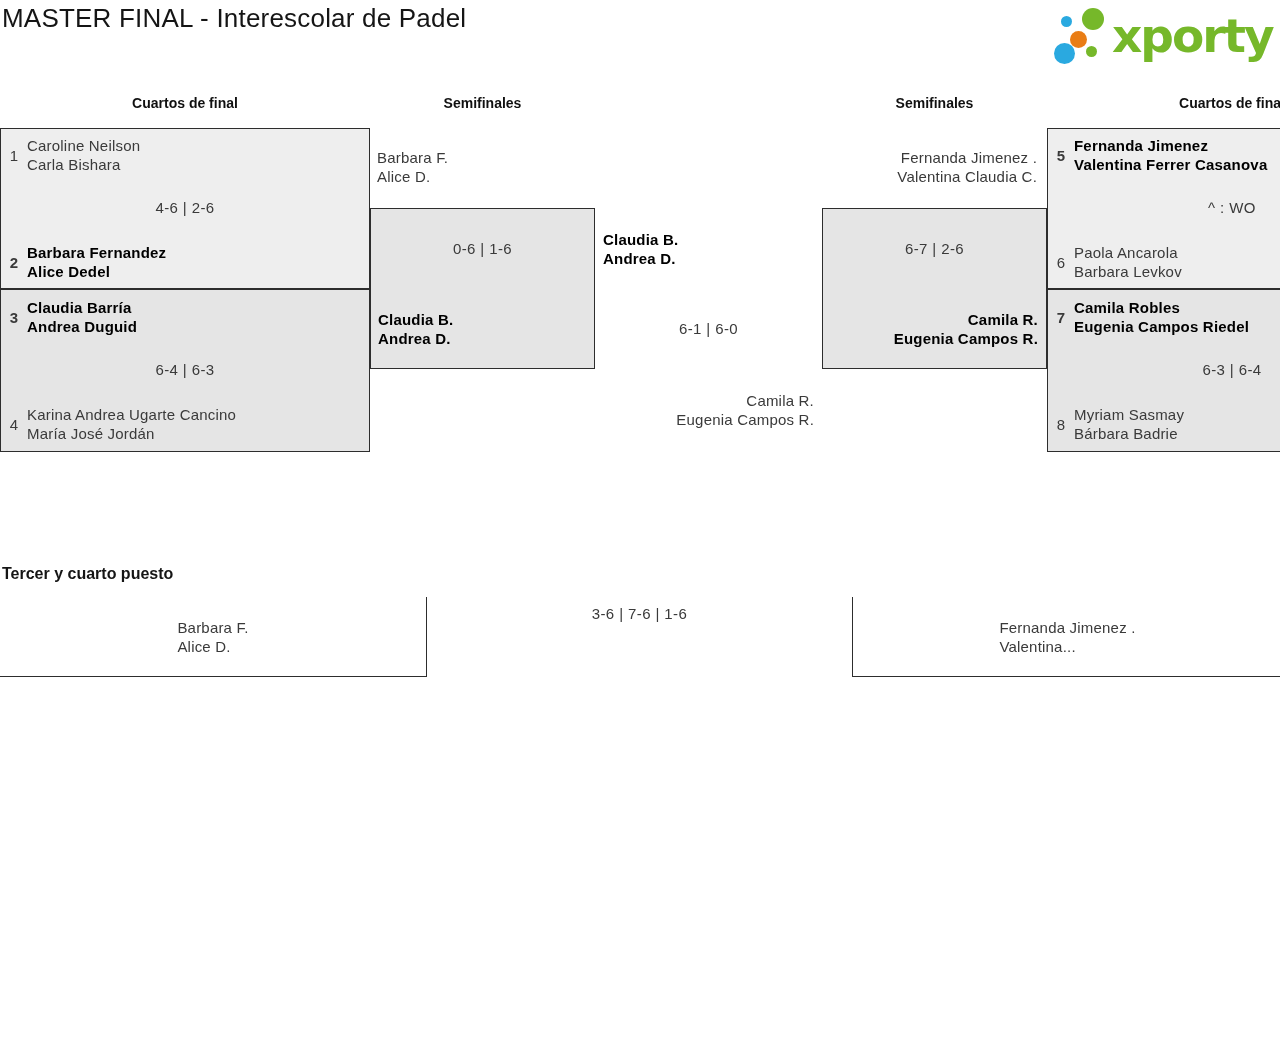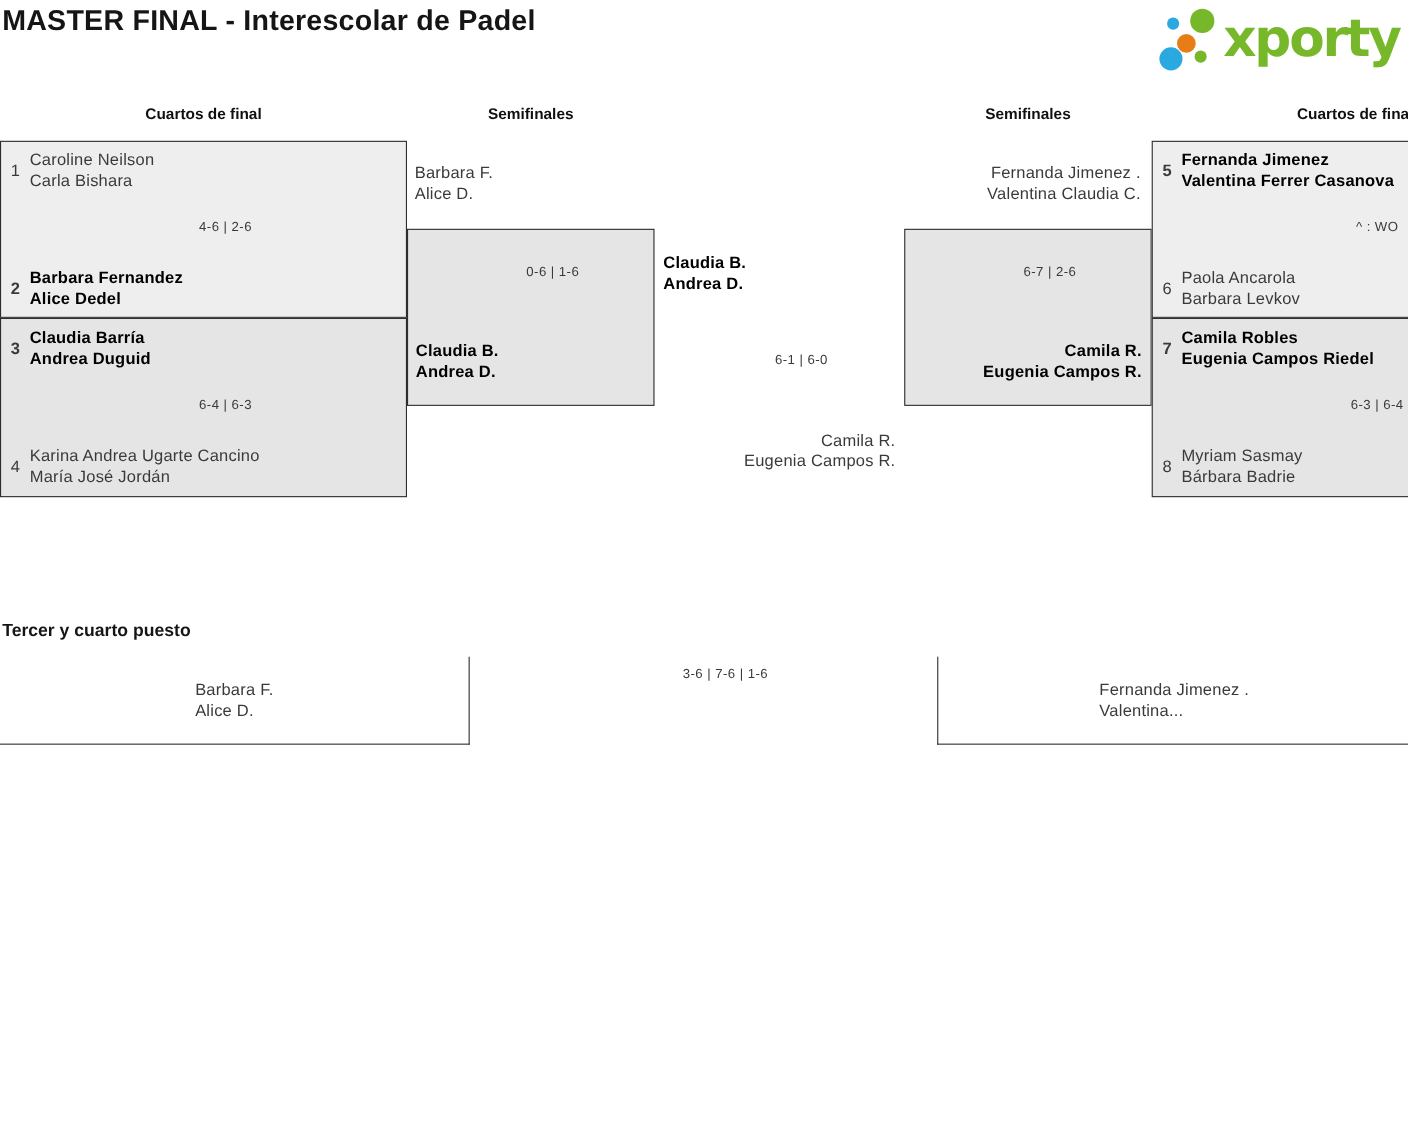--- a/index.html
+++ b/index.html
@@ -1,30 +1,30 @@
 <!DOCTYPE html>
 <html><head>
 <meta charset="utf-8">
 <style>
   html,body{margin:0;padding:0;background:#fff;}
   .stage{
     position:relative;width:1280px;height:1039px;background:#ffffff;
     font-family:"Liberation Sans",sans-serif;color:#3a3a3a;overflow:hidden;
   }
   .abs{position:absolute;}
-  .title{position:absolute;font-size:26px;font-weight:700;color:#151515;letter-spacing:.2px;white-space:nowrap;}
+  .title{position:absolute;font-size:26px;font-weight:400;color:#151515;letter-spacing:.2px;white-space:nowrap;}
   .round-header{position:absolute;top:95px;height:24px;text-align:center;font-size:14px;font-weight:600;color:#101010;white-space:nowrap;}
   .box{position:absolute;border:1.5px solid #2d2d2d;box-sizing:border-box;background:#e5e5e5;}
   .box.gray{background:#eeeeee;}
   .team{position:absolute;display:flex;align-items:center;gap:6px;font-size:15px;line-height:19px;letter-spacing:.2px;}
   .seed{flex:0 0 14px;width:14px;text-align:center;font-size:15px;color:#3a3a3a;}
   .names{display:block;}
   .nl{display:block;white-space:nowrap;}
   .win .nl,.win{font-weight:700;color:#000;}
-  .score{position:absolute;text-align:center;font-size:12px;color:#3a3a3a;letter-spacing:.4px;white-space:nowrap;padding-left:20px;}
+  .score{position:absolute;text-align:center;font-size:15px;color:#3a3a3a;letter-spacing:.4px;white-space:nowrap;}
   .freeteam{position:absolute;font-size:15px;line-height:19px;letter-spacing:.2px;}
   .right{text-align:right;}
   .tp-heading{position:absolute;font-size:16px;font-weight:700;color:#151515;white-space:nowrap;}
   .tp-box{position:absolute;box-sizing:border-box;display:flex;align-items:center;justify-content:center;}
   .tp-left{border-right:1.5px solid #2d2d2d;border-bottom:1.5px solid #2d2d2d;}
   .tp-right{border-left:1.5px solid #2d2d2d;border-bottom:1.5px solid #2d2d2d;}
   .tp-box .names{font-size:15px;line-height:19px;letter-spacing:.2px;text-align:left;}
   .dot{position:absolute;border-radius:50%;}
   .logo-text{position:absolute;font-family:"DejaVu Sans",sans-serif;font-weight:700;font-size:47px;line-height:52px;letter-spacing:-2px;color:#76b82a;}
 </style>

